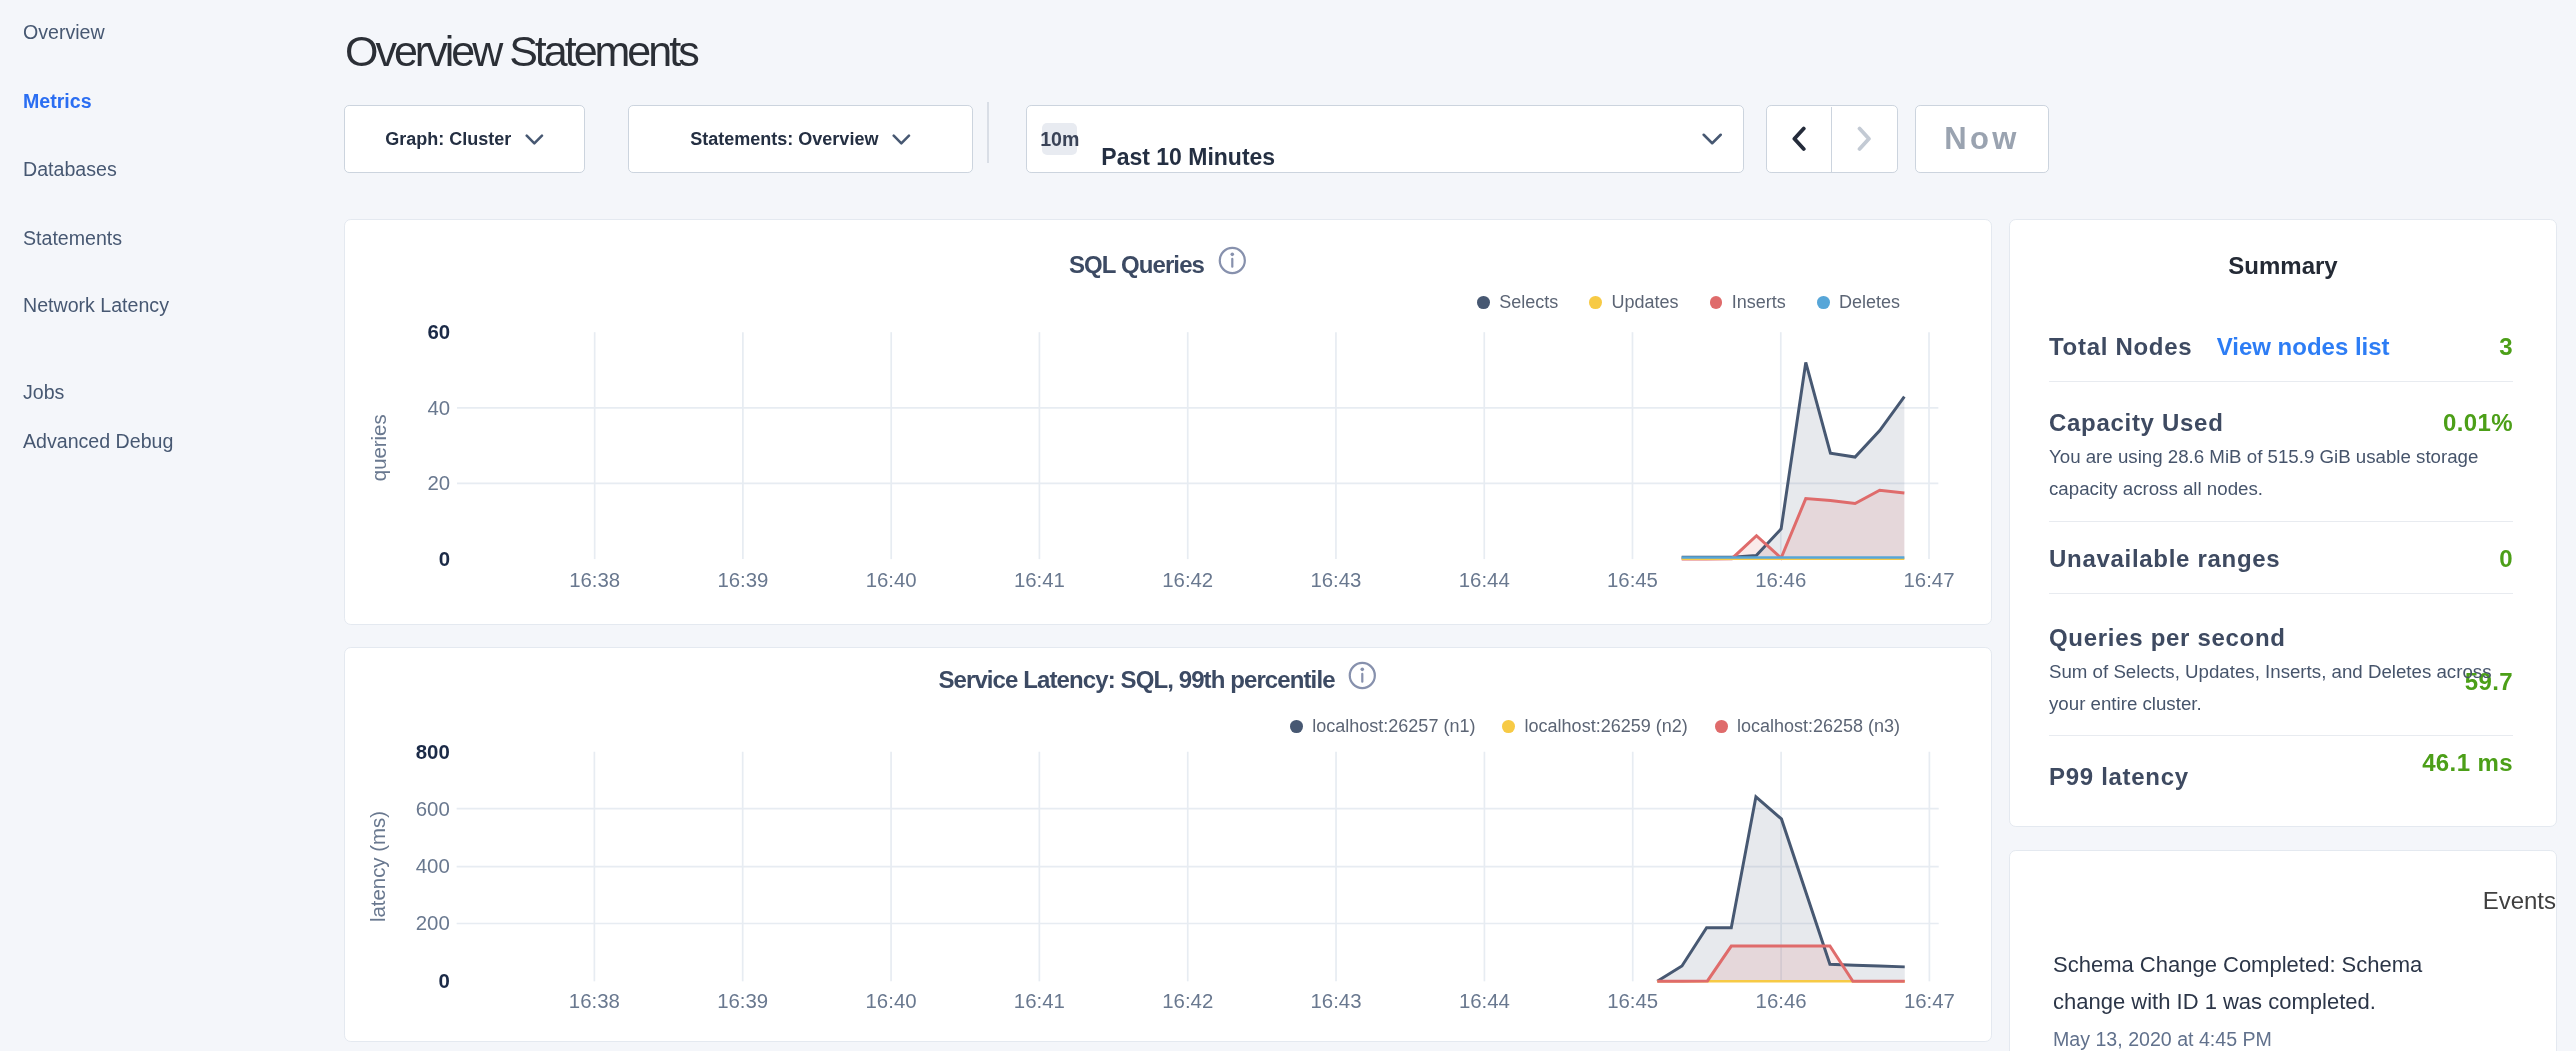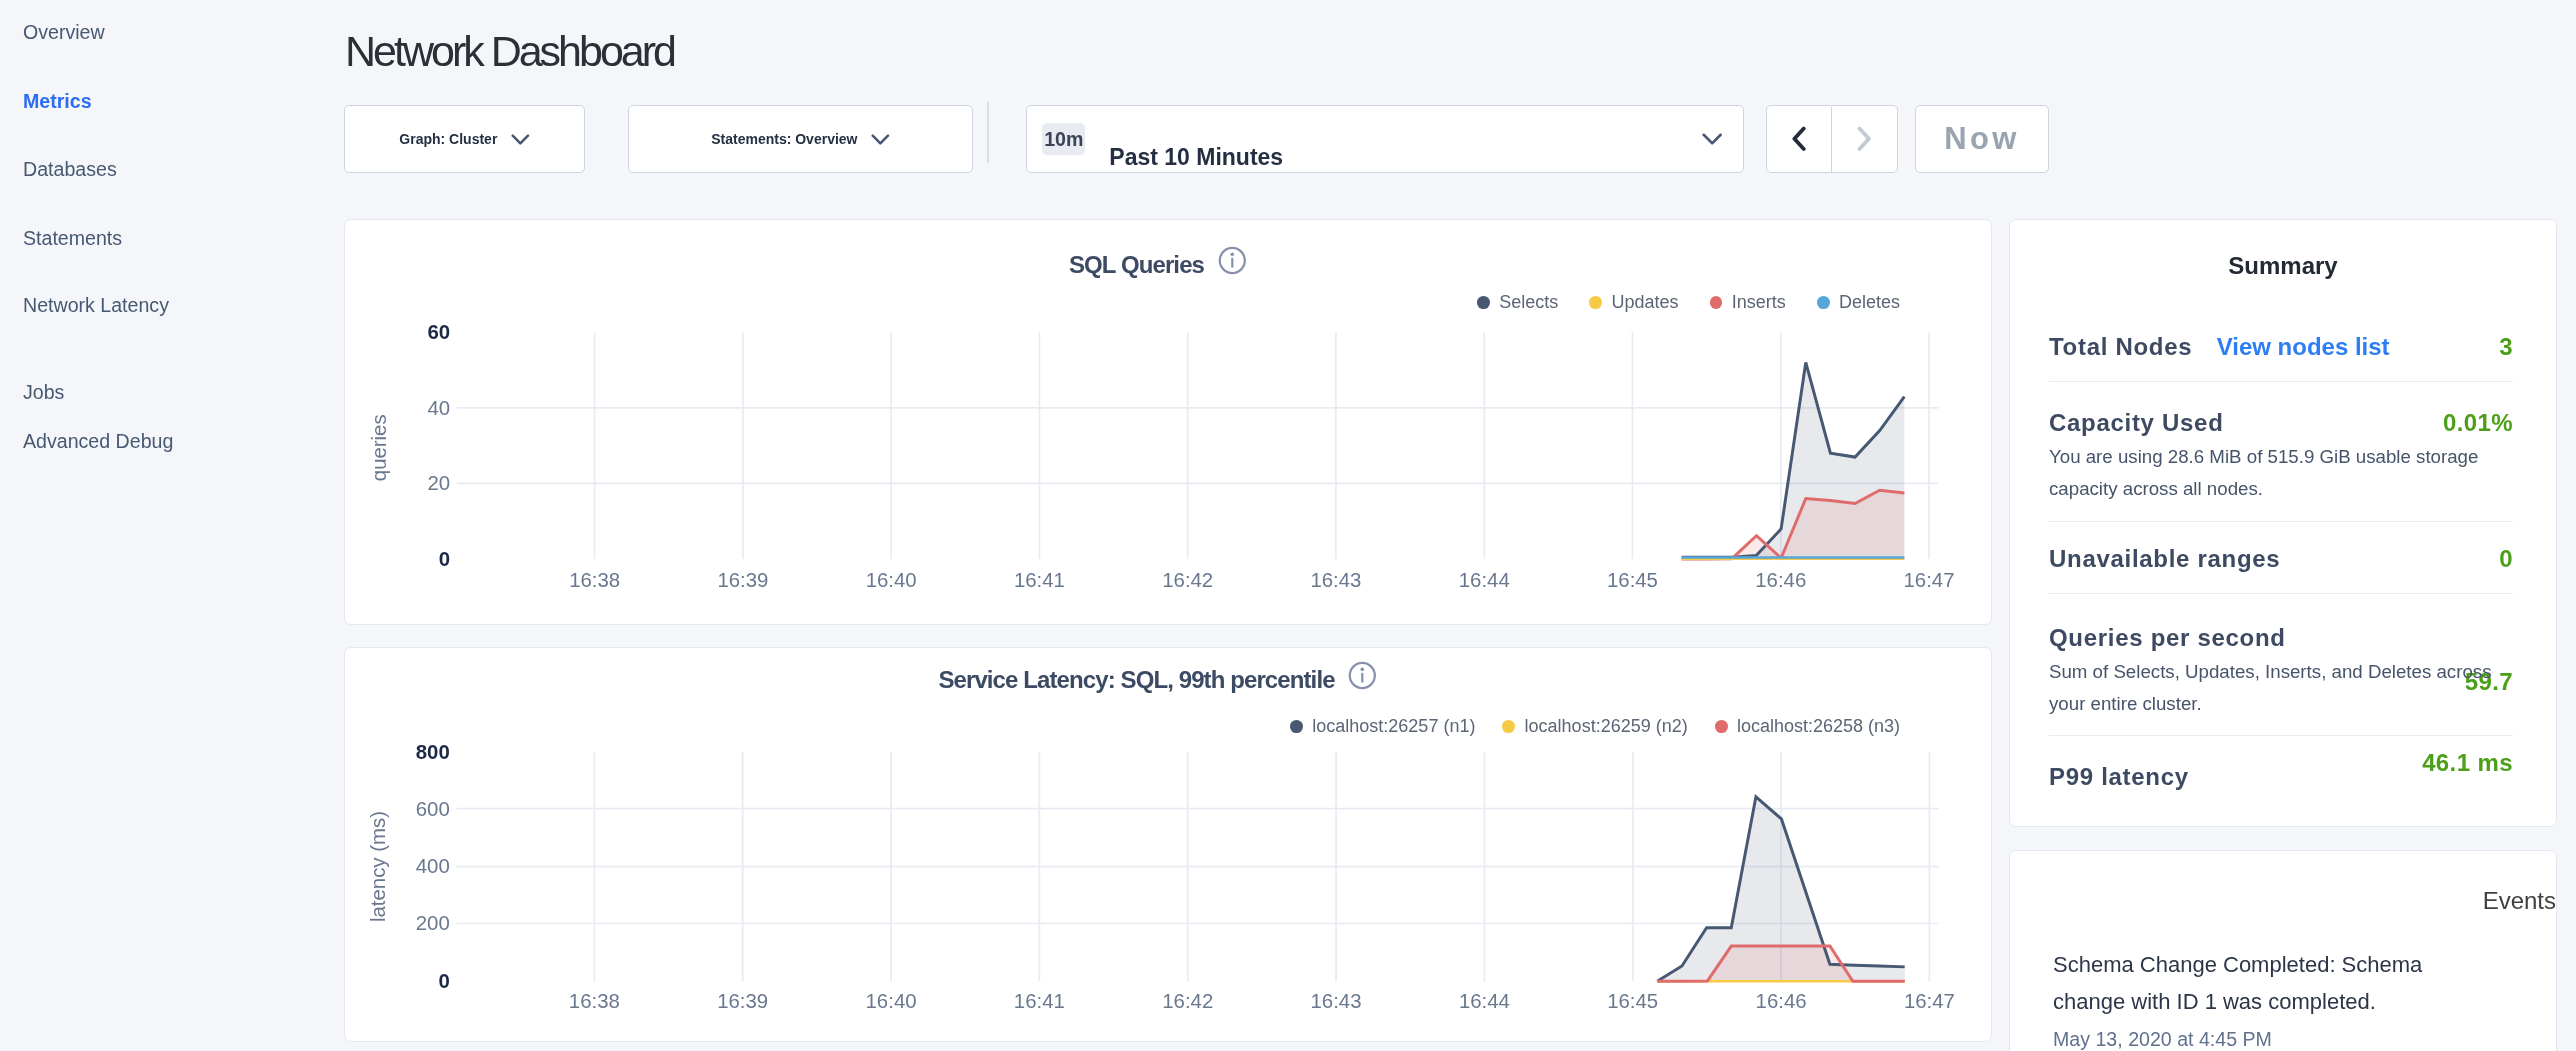--- a/index.html
+++ b/index.html
@@ -2,57 +2,57 @@
 <html style="font-size:13.6px"><head>
 <meta charset="utf-8">
 <style>
   * { margin:0; padding:0; box-sizing:border-box; }
   html,body { width:2576px; height:1051px; background:#f4f6fa; font-family:"Liberation Sans", sans-serif; overflow:hidden; position:relative; }
   .abs { position:absolute; }
   .navitem { position:absolute; left:23px; font-size:19.6px; color:#475872; line-height:24px; }
   .navitem.active { color:#2b6ef2; font-weight:bold; }
   .card { position:absolute; background:#fff; border:1.7px solid #e4e9f0; border-radius:6.8px; }
   .ctl { position:absolute; top:105px; height:68px; background:#fff; border:1.7px solid #ccd4de; border-radius:5.1px; display:flex; align-items:center; }
-  .ctl-txt { font-weight:bold; font-size:14px; color:#242f42; }
+  .ctl-txt { font-weight:bold; font-size:18px; color:#242f42; }
   .chart-title { position:absolute; left:0; right:0; display:flex; justify-content:center; align-items:center; gap:13.6px; font-weight:bold; font-size:24px; letter-spacing:-0.9px; color:#3c4a63; }
   .legend { position:absolute; display:flex; align-items:center; font-size:18px; color:#5c6575; }
   .legend .dot { width:12.8px; height:12.8px; border-radius:50%; margin-right:9.4px; }
   .sumlabel { position:absolute; left:39px; font-weight:bold; font-size:24px; color:#3e4a61; letter-spacing:0.7px; line-height:29px; }
   .sumval { position:absolute; right:43px; font-weight:bold; font-size:24px; color:#4c9f18; letter-spacing:0.4px; line-height:29px; text-align:right; }
   .sumdesc { position:absolute; left:39px; font-size:18.7px; color:#46546b; line-height:32px; }
   .sumdiv { position:absolute; left:39px; right:43px; border-top:1.7px solid #e8ebf0; }
 </style>
 </head>
 <body>
 
 <div class="navitem" style="top:19.6px;">Overview</div>
 <div class="navitem active" style="top:89px;">Metrics</div>
 <div class="navitem" style="top:157px;">Databases</div>
 <div class="navitem" style="top:226px;">Statements</div>
 <div class="navitem" style="top:293px;">Network Latency</div>
 <div class="navitem" style="top:380px;">Jobs</div>
 <div class="navitem" style="top:429px;">Advanced Debug</div>
 
-<div class="abs" style="left:345px; top:27px; font-size:43px; letter-spacing:-3px; color:#2b2f36;">Network Dashboard</div>
+<div class="abs" style="left:345px; top:27px; font-size:43px; letter-spacing:-3px; color:#2b2f36;">Overview Statements</div>
 
 <div class="ctl" style="left:344px; width:241px; justify-content:center; gap:13.6px;">
   <span class="ctl-txt">Graph: Cluster</span>
   <svg width="18.7" height="11" viewBox="0 0 22 13">
       <polyline points="2,2 11,11 20,2" fill="none" stroke="#475872" stroke-width="3" stroke-linecap="round" stroke-linejoin="round"></polyline>
     </svg>
 </div>
 <div class="ctl" style="left:628px; width:345px; justify-content:center; gap:13.6px;">
   <span class="ctl-txt">Statements: Overview</span>
   <svg width="18.7" height="11" viewBox="0 0 22 13">
       <polyline points="2,2 11,11 20,2" fill="none" stroke="#475872" stroke-width="3" stroke-linecap="round" stroke-linejoin="round"></polyline>
     </svg>
 </div>
 <div class="abs" style="left:987px; top:102px; width:1.7px; height:61px; background:#d9dee6;"></div>
 <div class="ctl" style="left:1026px; width:718px;">
-  <span style="margin-left:15.3px; width:43px; height:32px; background:#e8ebf1; border-radius:5.1px; display:flex; align-items:center; justify-content:center; font-weight:bold; font-size:19.6px; color:#3a4357;">10m</span>
+  <span style="margin-left:15.3px; width:35px; height:32px; background:#e8ebf1; border-radius:5.1px; display:flex; align-items:center; justify-content:center; font-weight:bold; font-size:19.6px; color:#3a4357;">10m</span>
   <span class="ctl-txt" style="margin-left:24px; font-size:23px;margin-top:36px;">Past 10 Minutes</span>
   <svg style="margin-left:auto; margin-right:20.4px;" width="20.4" height="12" viewBox="0 0 24 14">
       <polyline points="2,2 12,12 22,2" fill="none" stroke="#475872" stroke-width="3" stroke-linecap="round" stroke-linejoin="round"></polyline>
     </svg>
 </div>
 <div class="ctl" style="left:1766px; width:132px; padding:0;">
   <div style="width:65px; height:65px; border-right:1.7px solid #ccd4de; display:flex; align-items:center; justify-content:center;">
     <svg width="15.3" height="25.5" viewBox="0 0 18 30">
         <polyline points="15,3 4,15 15,27" fill="none" stroke="#242b3a" stroke-width="4.5" stroke-linecap="round" stroke-linejoin="round"></polyline>
       </svg>

